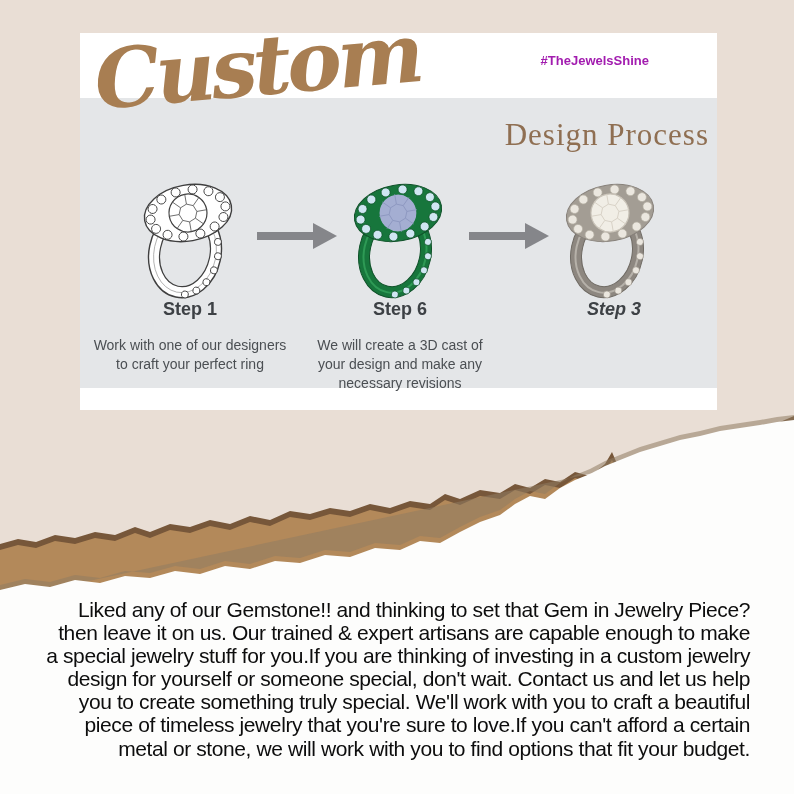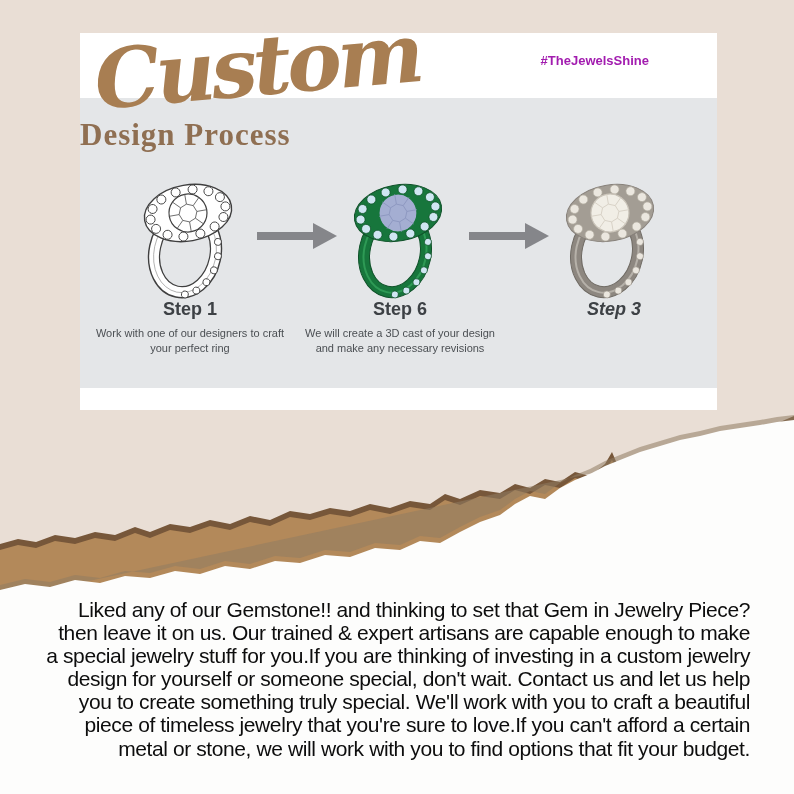--- a/index.html
+++ b/index.html
@@ -32,26 +32,25 @@
     z-index:3;
   }
   .hashtag{
     position:absolute;right:68px;top:20px;
     font-size:13px;font-weight:700;
     color:#a21caf;
     z-index:3;
   }
   .subtitle{
     position:absolute;left:0;top:84px;width:629px;
-    text-align:left;
+    text-align:right;
     font-family:"Liberation Serif",serif;
     font-size:31px;color:#8f6f52;
     letter-spacing:1px;
     z-index:2;
-    font-weight:bold;
   }
   .ring{
     position:absolute;top:140px;width:150px;height:128px;z-index:2;
   }
   .ring1{left:35px;}
   .ring2{left:245px;}
   .ring3{left:457px;}
   .arrow{
     position:absolute;top:190px;width:80px;height:26px;z-index:2;
   }
@@ -59,25 +58,24 @@
   .arrow2{left:389px;}
   .step{
     position:absolute;top:266px;width:212px;
     text-align:center;z-index:2;
   }
   .step1{left:4px;}
   .step2{left:214px;}
   .step3{left:428px;font-style:italic;}
   .step-label{
     font-size:18px;font-weight:700;color:#3d4145;
-    margin-bottom:6px;
   }
   .step-desc{
-    font-size:11px;line-height:1.35;color:#4b4f53;
-    margin:0 auto;max-width:195px;
+    font-size:14px;line-height:1.35;color:#4b4f53;
+    margin:16px auto;max-width:195px;
   }
   
   .torn{
     position:absolute;left:0;top:400px;width:794px;height:394px;
   }
   
   .footer-text{
     position:absolute;left:50%;top:577px;
     transform:translateX(-50%);
     width:706px;

